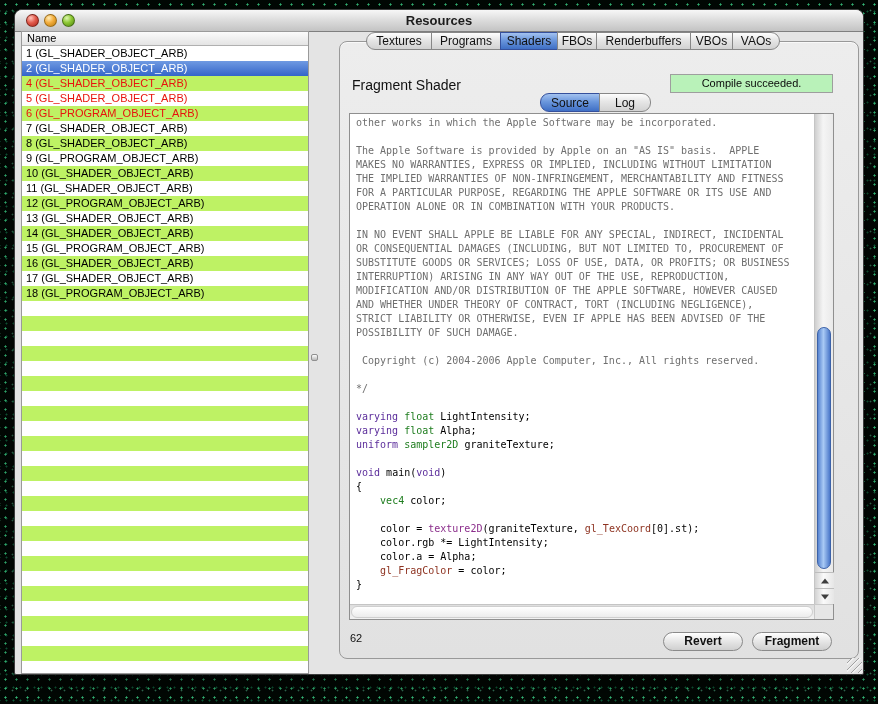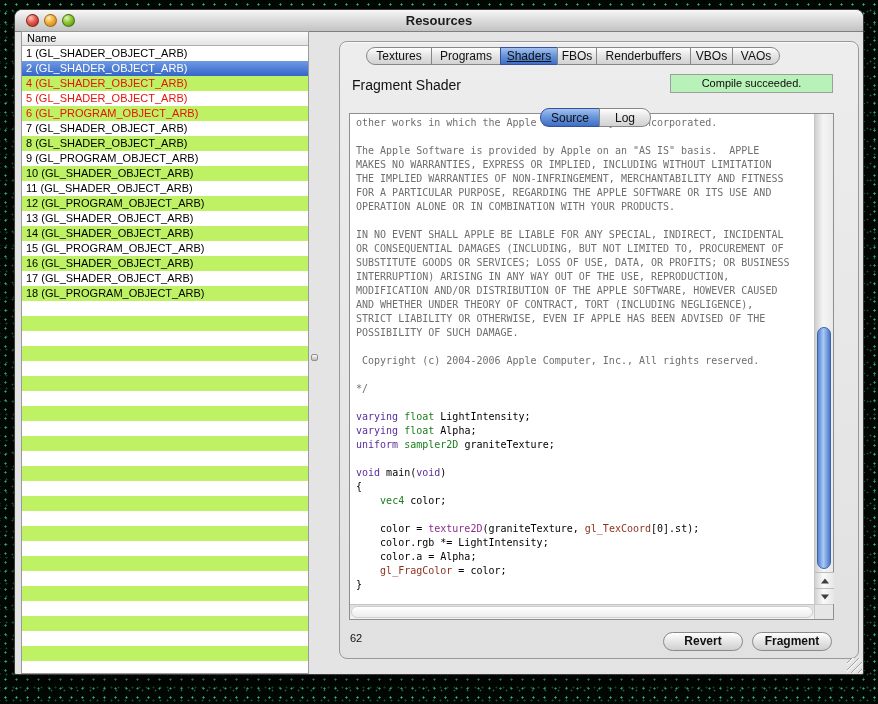--- a/index.html
+++ b/index.html
@@ -58,21 +58,21 @@
     background:linear-gradient(#ededed,#e1e1e1);
     border:1px solid #999;border-radius:8px;box-sizing:border-box;
     box-shadow:inset 0 1px 0 #f9f9f9;
   }
 
   
   .tabs{position:absolute;left:351px;top:22px;height:18px;display:flex;z-index:5;}
   .tab{
     height:18px;line-height:17px;text-align:center;font-size:12px;color:#111;
     background:linear-gradient(#fefefe,#e6e6e6 45%,#d2d2d2);
-    border:1px solid #878787;box-sizing:border-box;margin-left:-1px;white-space:nowrap;margin-top:15px;
+    border:1px solid #878787;box-sizing:border-box;margin-left:-1px;white-space:nowrap;
   }
   .tab:first-child{border-radius:9px 0 0 9px;margin-left:0;}
   .tab:last-child{border-radius:0 9px 9px 0;}
   .tab.on{background:linear-gradient(#a3c2ef,#6b97dd 45%,#3f6fc5);border-color:#35509c;}
 
   .frag-label{position:absolute;left:12px;top:35px;font-size:14px;color:#111;}
   .status-badge{
     position:absolute;left:330px;top:32px;width:163px;height:19px;box-sizing:border-box;
     border:1px solid #9e9e9e;text-align:center;line-height:17px;font-size:11px;color:#0a0a0a;
   }
@@ -226,21 +226,21 @@
       </div>
 
       <div class="line-count">62</div>
       <div class="aqua-btn revert">Revert</div>
       <div class="aqua-btn compile">Fragment</div>
     </div>
 
     <div class="tabs">
         <div class="tab" style="width: 66px;">Textures</div>
         <div class="tab" style="width: 70px;">Programs</div>
-        <div class="tab on" style="width: 58px; text-decoration: underline;">Shaders</div>
+        <div class="tab on" style="width: 58px;">Shaders</div>
         <div class="tab" style="width: 40px;">FBOs</div>
         <div class="tab" style="width: 95px;">Renderbuffers</div>
         <div class="tab" style="width: 43px;">VBOs</div>
         <div class="tab" style="width: 48px;">VAOs</div>
       </div>
 
     <div class="resize-grip"></div>
   </div>
 </div>
 

